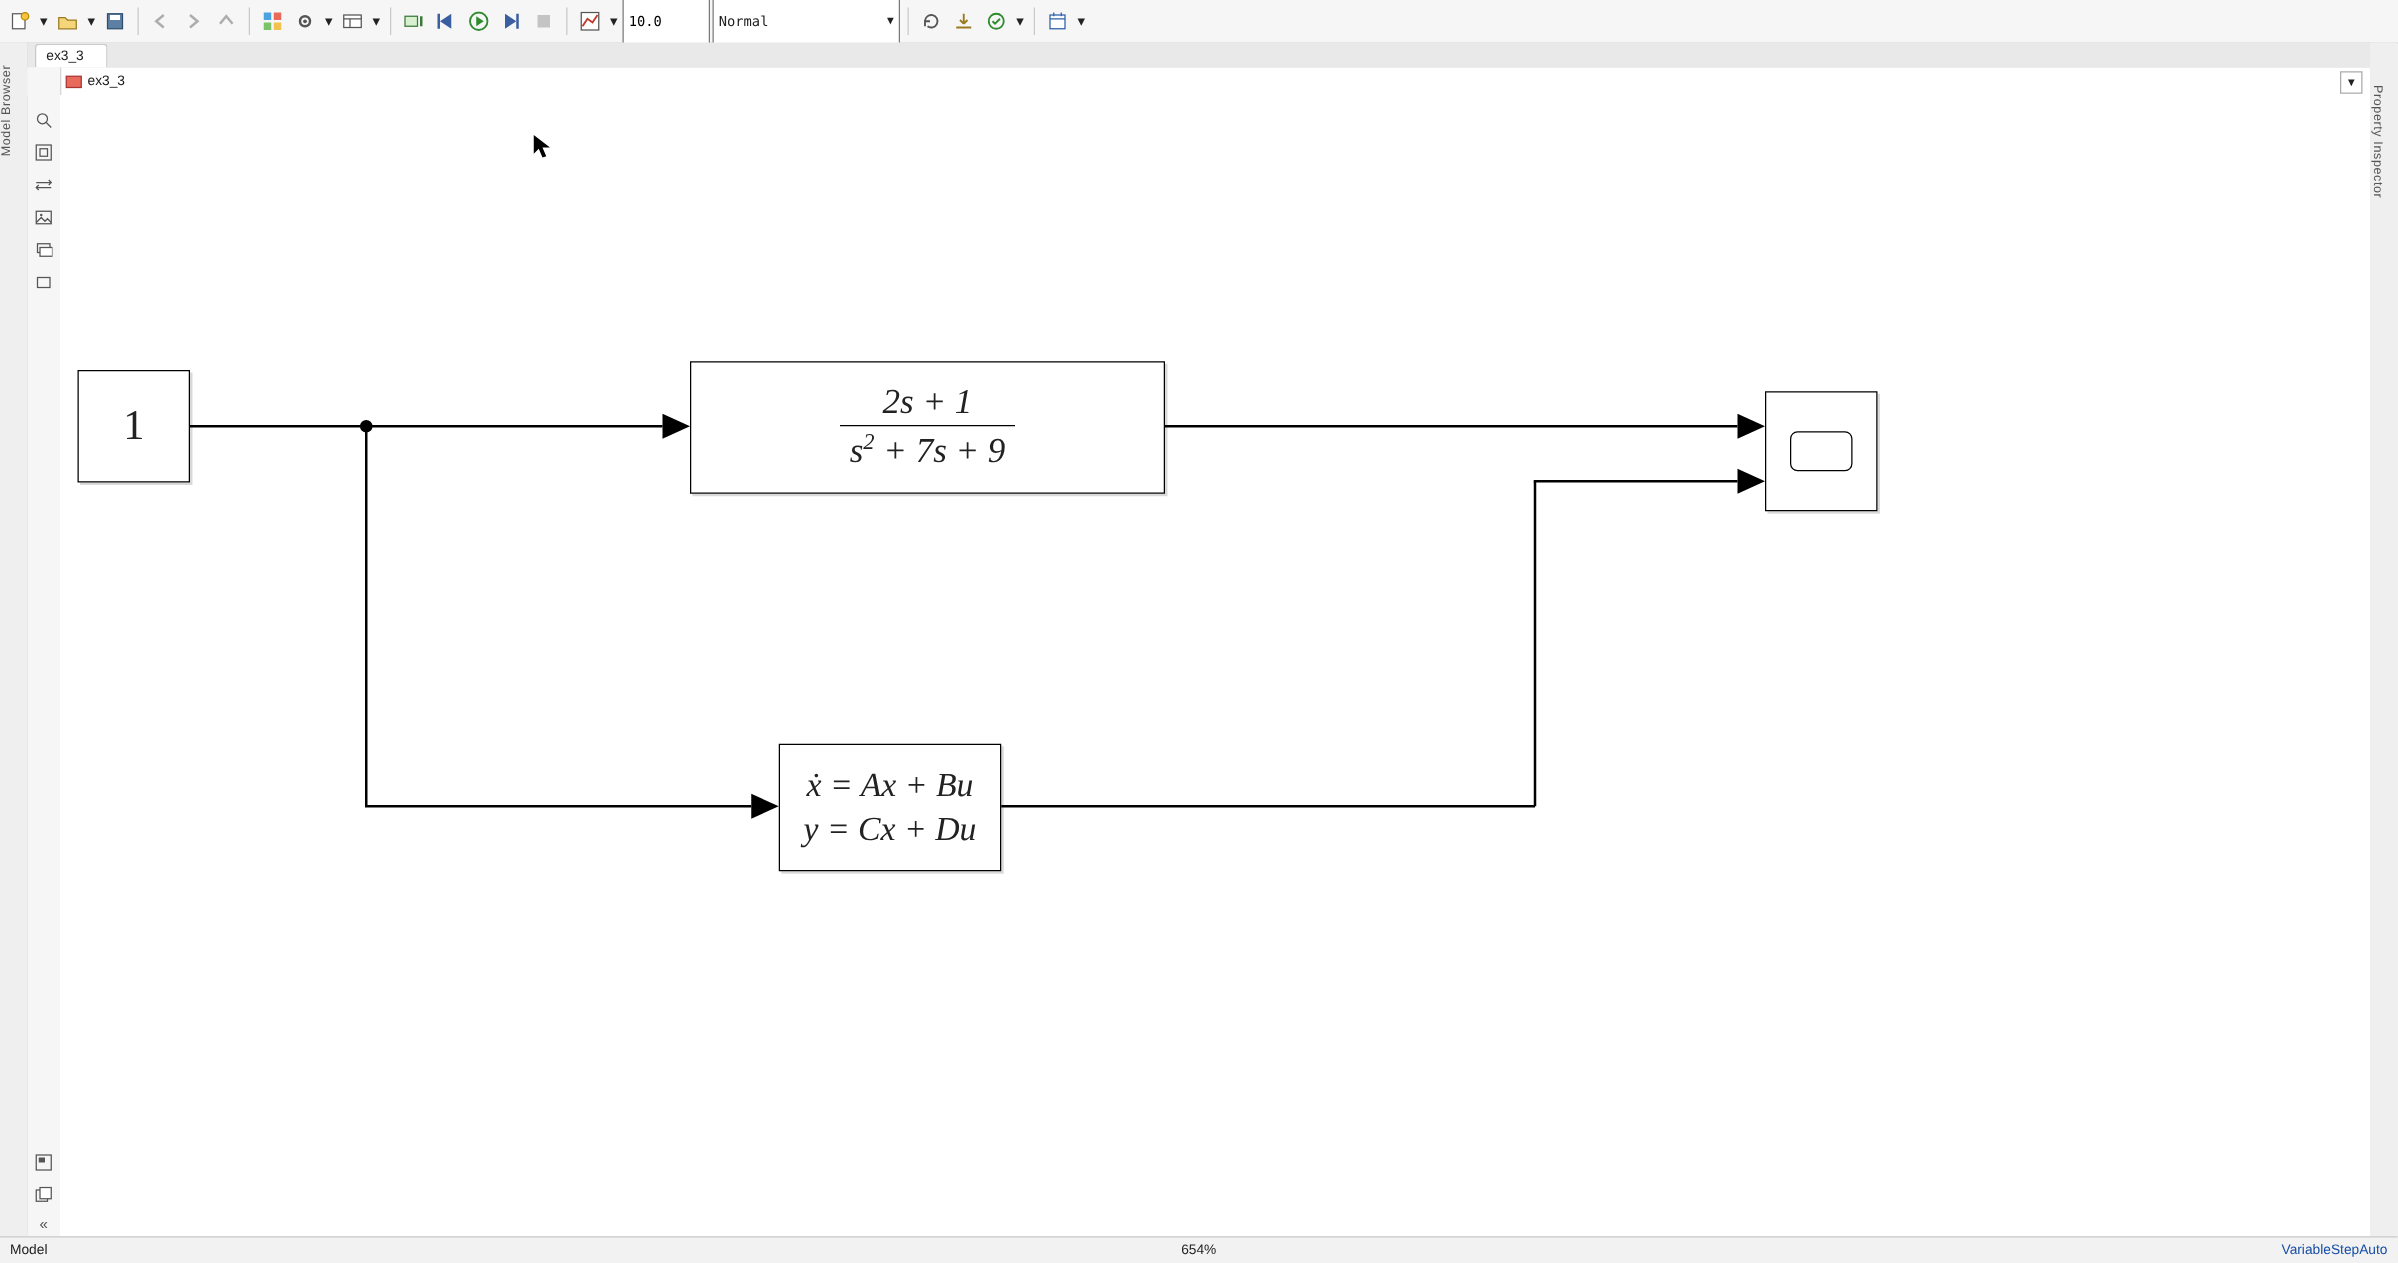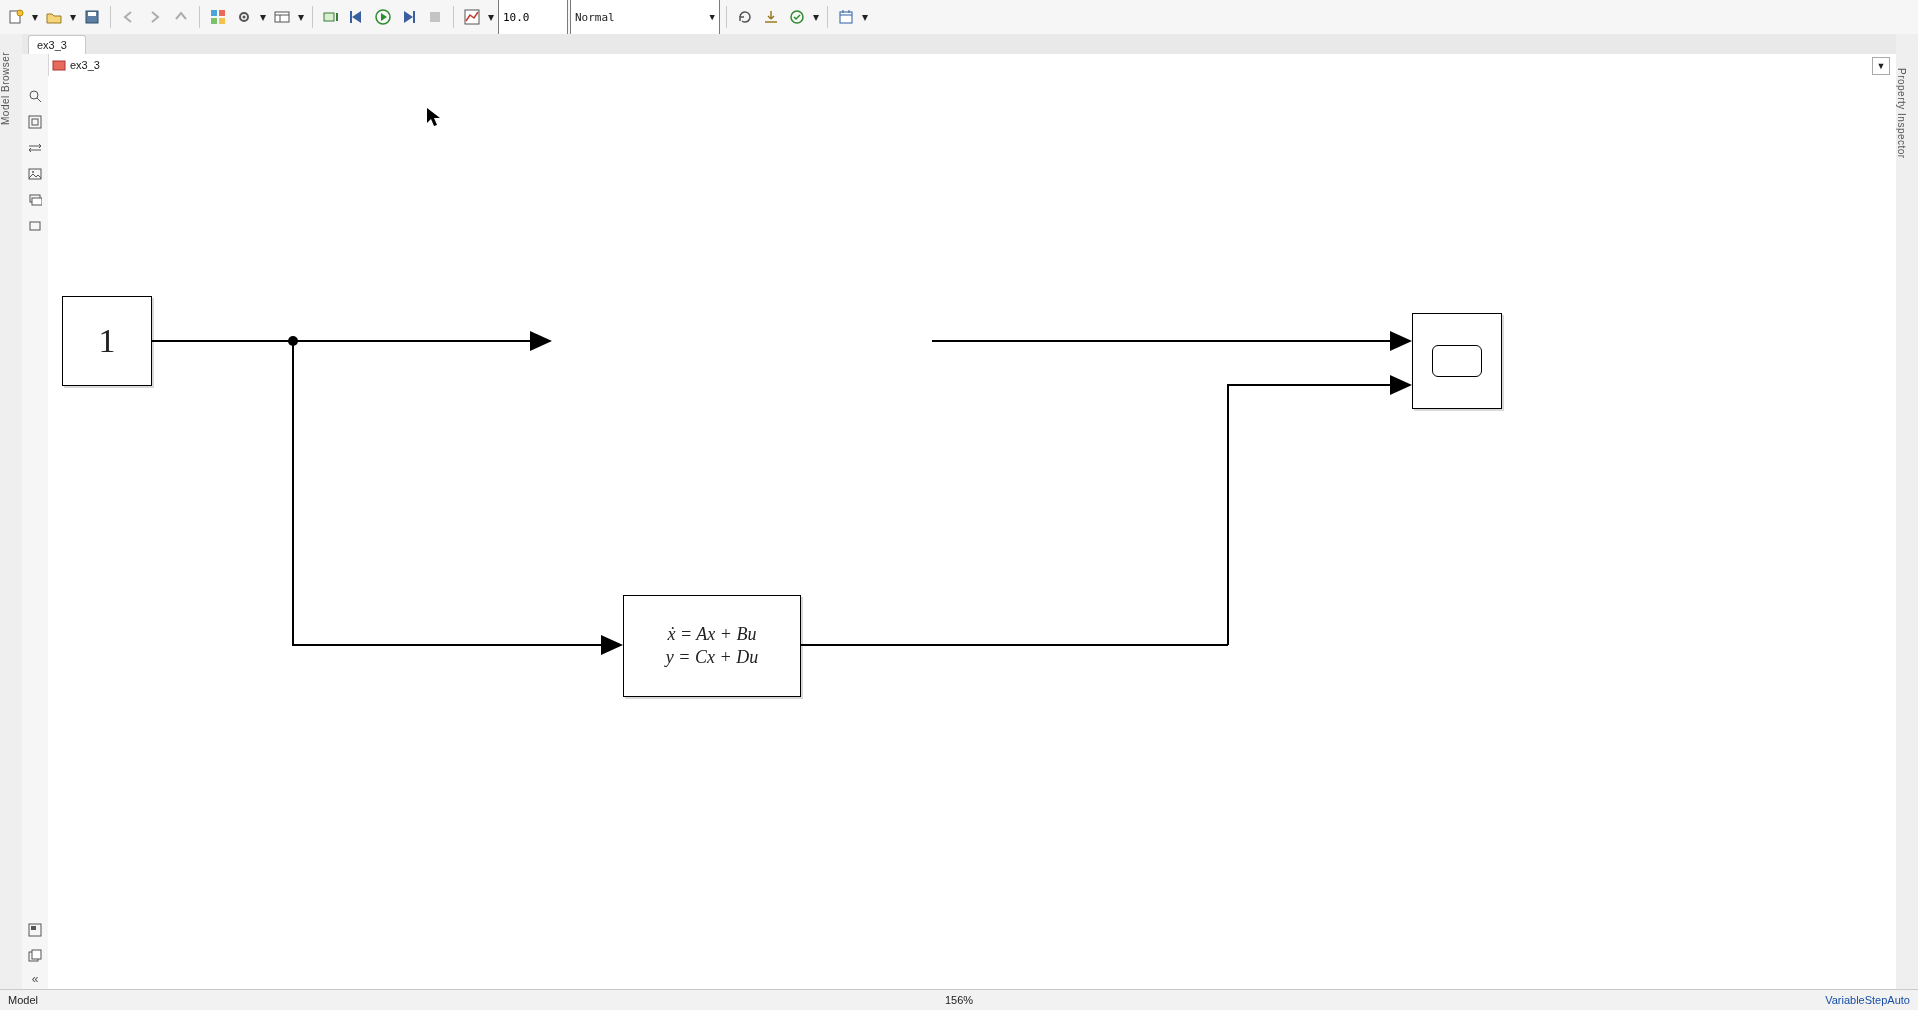--- a/index.html
+++ b/index.html
@@ -212,21 +212,21 @@
     justify-content:center;
     text-align:center;
   }
   .block.constant { font-size:34px; font-family:"Times New Roman", serif; }
   .block.tf .frac { font-family:"Times New Roman", serif; font-style:italic; font-size:28px; }
   .block.tf .frac .num { border-bottom:1.5px solid #000; padding: 0 8px 2px; }
   .block.tf .frac .den { padding: 2px 8px 0; }
   .block.ss {
     font-family:"Times New Roman", serif;
     font-style:italic;
-    font-size:18px;
+    font-size:27px;
     line-height:1.3;
     flex-direction:column;
   }
   .block.scope .screen {
     width:48px; height:30px;
     border:1.5px solid #000;
     border-radius:6px;
   }
 
   
@@ -512,20 +512,26 @@
   </div>
   <div class="collapse">«</div>
 </div>
 
 <div id="canvas">
 
   <div class="block constant" style="left:14px; top:220px; width:88px; height:88px;">
     <span>1</span>
   </div>
 
+  <div class="block tf" style="left:504px; top:213px; width:378px; height:104px;">
+    <div class="frac">
+      <div class="num">2s + 1</div>
+      <div class="den">s<sup style="font-style:italic;font-size:18px;">2</sup> + 7s + 9</div>
+    </div>
+  </div>
 
   <div class="block ss" style="left:575px; top:519px; width:176px; height:100px;">
     <div>ẋ = Ax + Bu</div>
     <div>y = Cx + Du</div>
   </div>
 
   <div class="block scope" style="left:1364px; top:237px; width:88px; height:94px;">
     <div class="screen"></div>
   </div>
 
@@ -548,15 +554,15 @@
 
   <div id="cursor" style="left:380px; top:33px;">
     <svg width="16" height="20">
         <path d="M1 1l0 15 4-4 3 7 3-1-3-7 6 0z" fill="#000"></path>
       </svg>
   </div>
 </div>
 
 <div id="statusbar">
   <span>Model</span>
-  <span class="sb-center">156%</span>
+  <span class="sb-center">654%</span>
   <span class="sb-right">VariableStepAuto</span>
 </div>
 
 </body></html>

